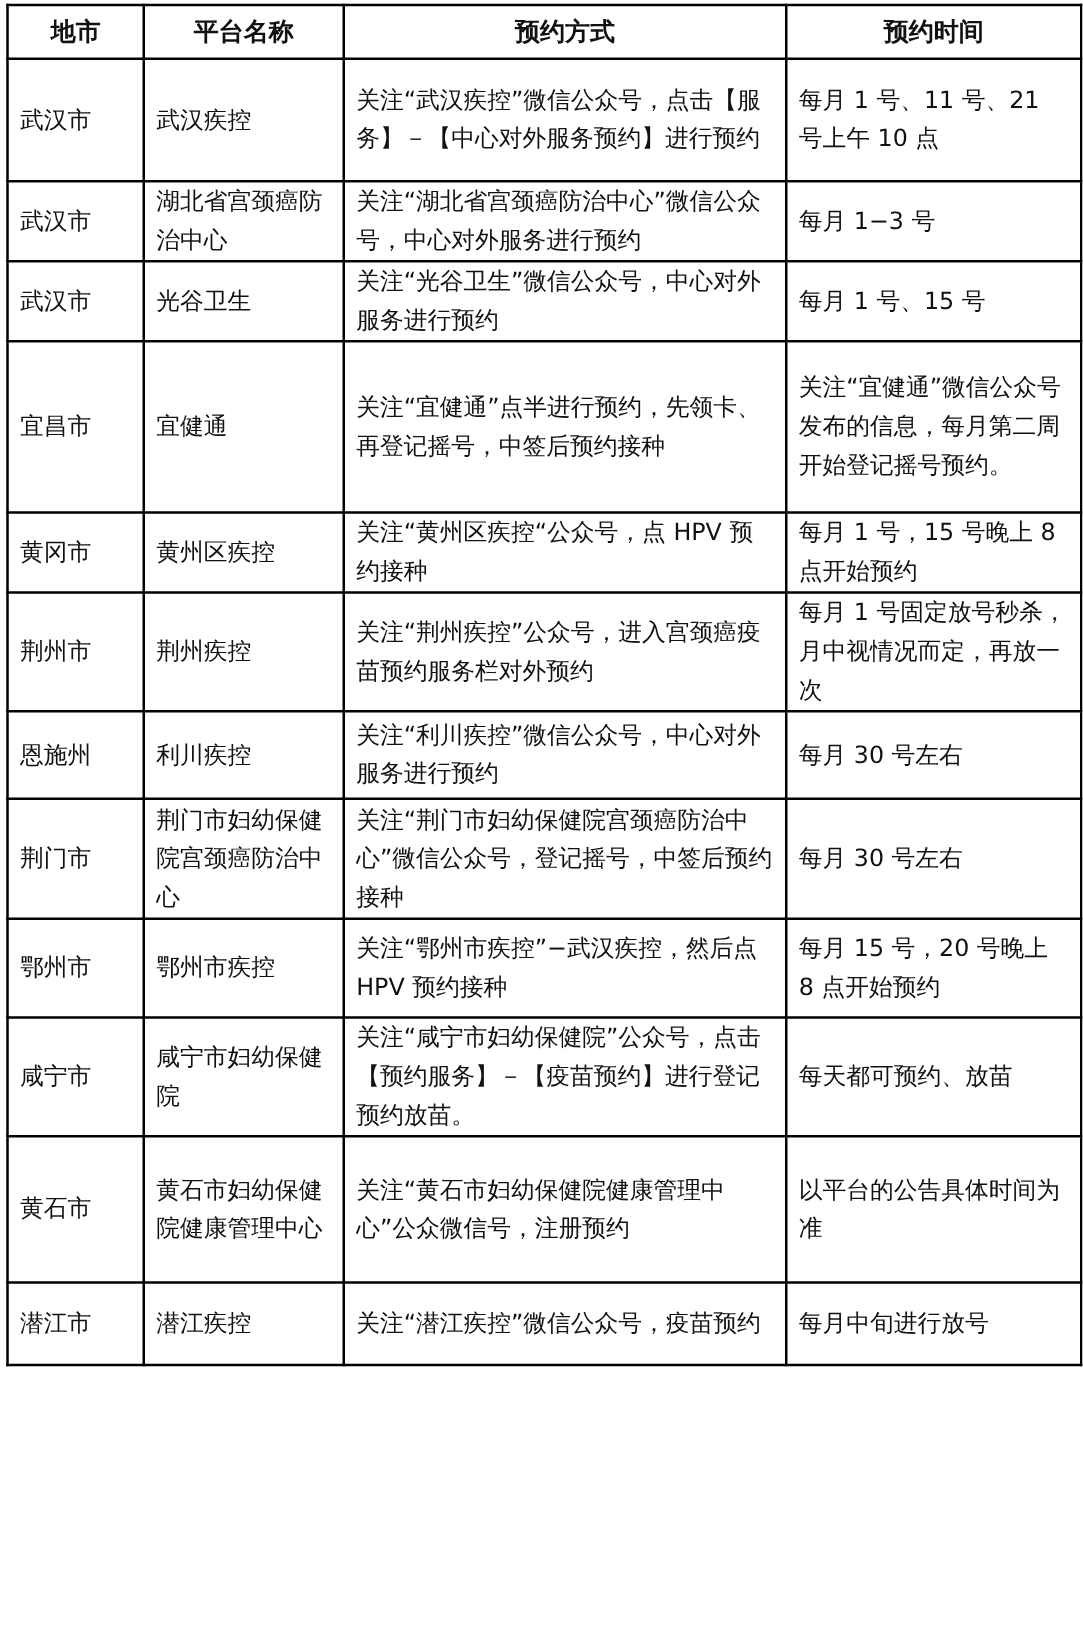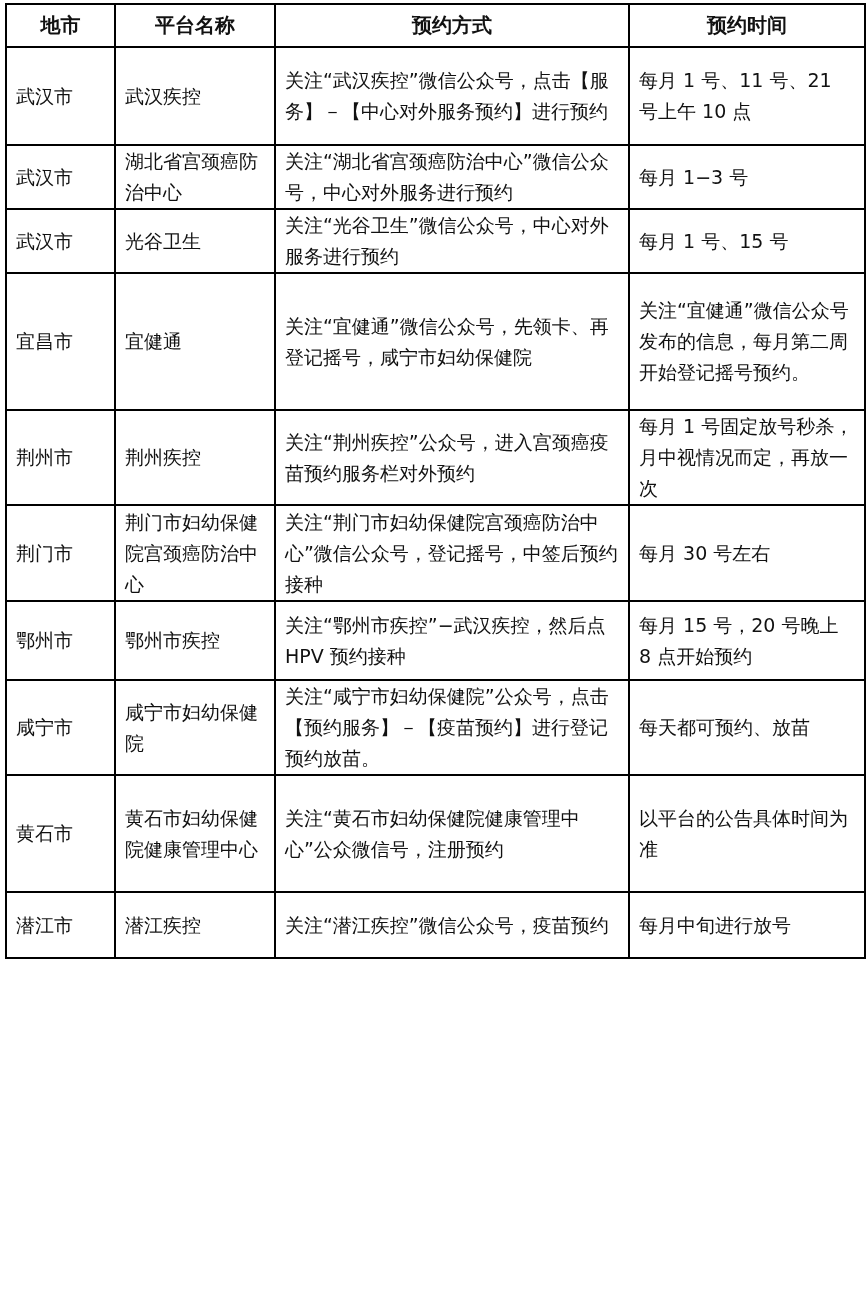--- a/index.html
+++ b/index.html
@@ -67,28 +67,40 @@
       </tr>
       <tr style="height: 63px;">
         <td>武汉市</td>
         <td>光谷卫生</td>
         <td>关注“光谷卫生”微信公众号，中心对外服务进行预约</td>
         <td>每月 1 号、15 号</td>
       </tr>
       <tr style="height: 137px;">
         <td>宜昌市</td>
         <td>宜健通</td>
-        <td>关注“宜健通”微信公众号，先领卡、再登记摇号，咸宁市妇幼保健院</td>
+        <td>关注“宜健通”点半进行预约，先领卡、再登记摇号，中签后预约接种</td>
         <td>关注“宜健通”微信公众号发布的信息，每月第二周开始登记摇号预约。</td>
+      </tr>
+      <tr style="height: 63px;">
+        <td>黄冈市</td>
+        <td>黄州区疾控</td>
+        <td>关注“黄州区疾控“公众号，点 HPV 预约接种</td>
+        <td>每月 1 号，15 号晚上 8 点开始预约</td>
       </tr>
       <tr style="height: 92px;">
         <td>荆州市</td>
         <td>荆州疾控</td>
         <td>关注“荆州疾控”公众号，进入宫颈癌疫苗预约服务栏对外预约</td>
         <td>每月 1 号固定放号秒杀，月中视情况而定，再放一次</td>
+      </tr>
+      <tr style="height: 70px;">
+        <td>恩施州</td>
+        <td>利川疾控</td>
+        <td>关注“利川疾控”微信公众号，中心对外服务进行预约</td>
+        <td>每月 30 号左右</td>
       </tr>
       <tr style="height: 96px;">
         <td>荆门市</td>
         <td>荆门市妇幼保健院宫颈癌防治中心</td>
         <td>关注“荆门市妇幼保健院宫颈癌防治中心”微信公众号，登记摇号，中签后预约接种</td>
         <td>每月 30 号左右</td>
       </tr>
       <tr style="height: 79px; padding-left: 38px;">
         <td>鄂州市</td>
         <td>鄂州市疾控</td>

